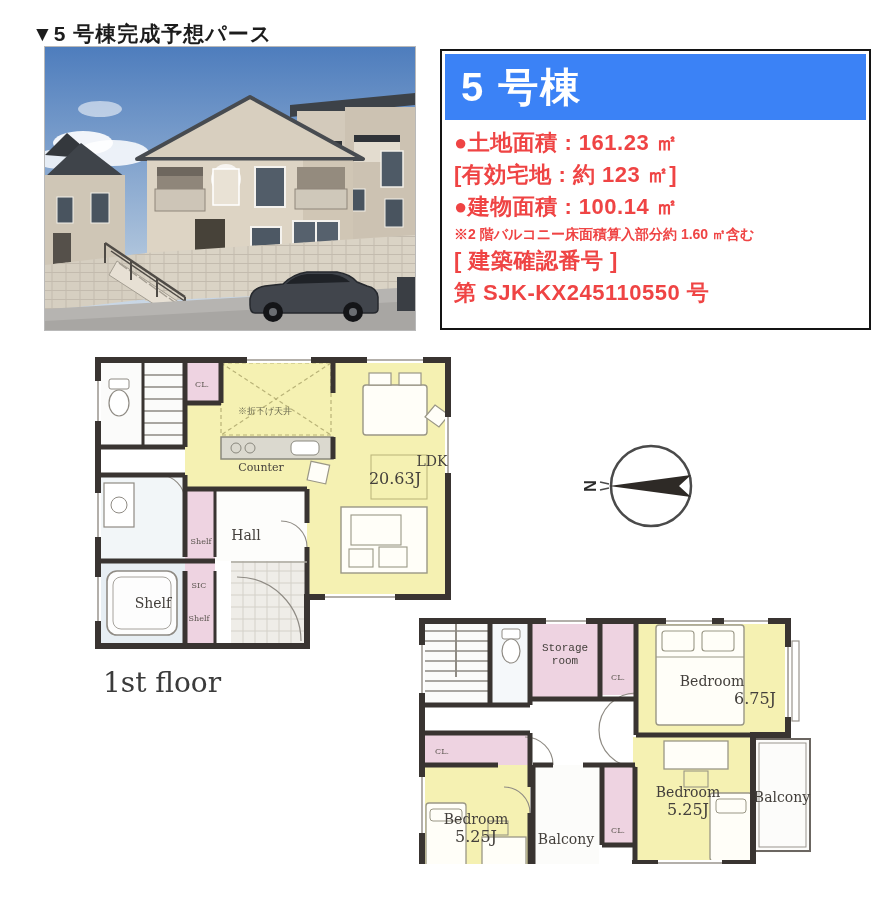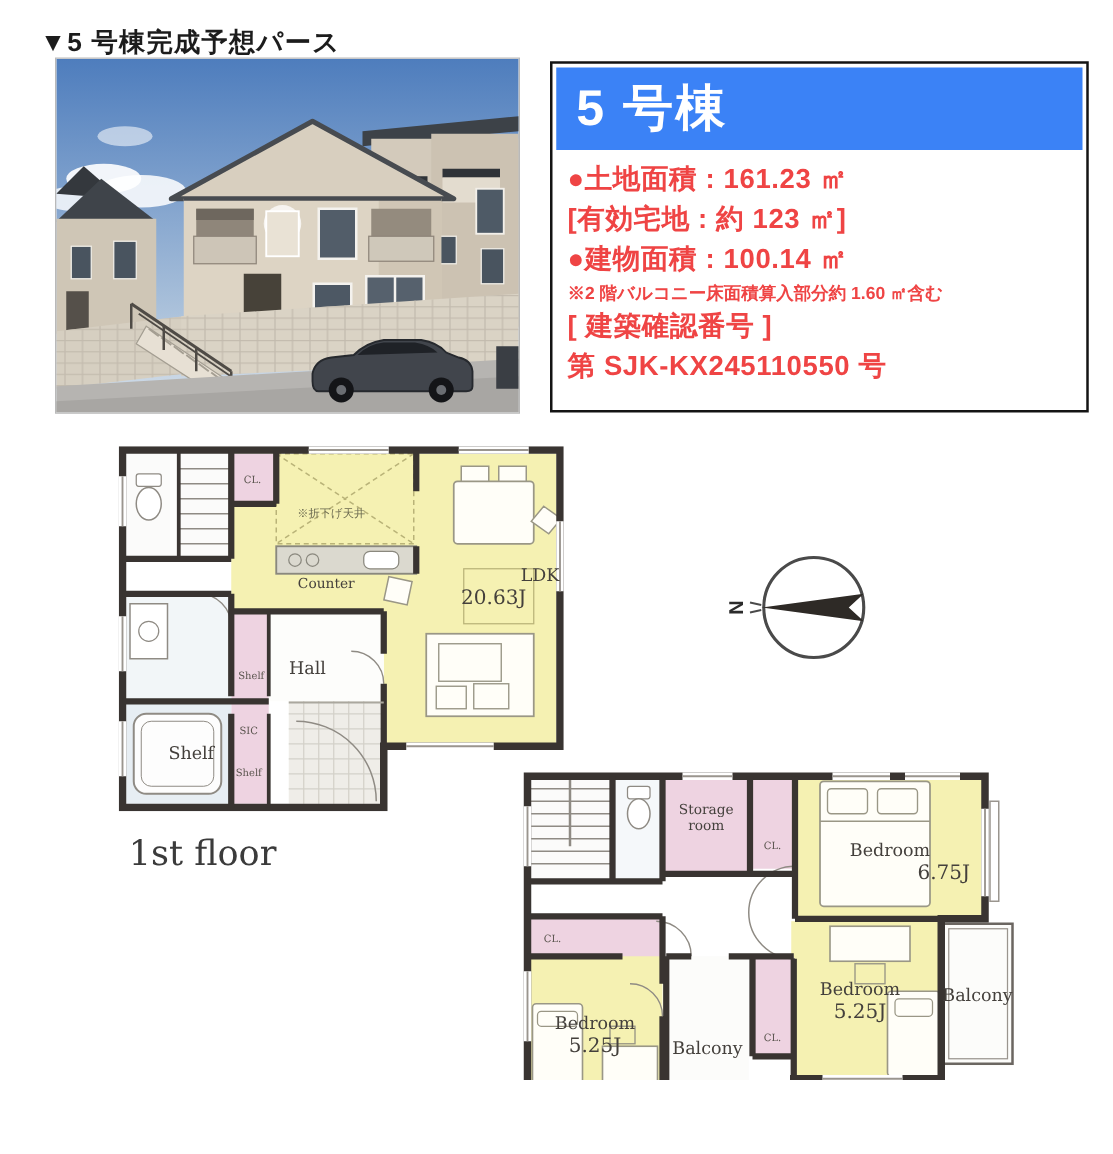--- a/index.html
+++ b/index.html
@@ -37,21 +37,21 @@
   .lbl {
     position:absolute; transform:translate(-50%,-50%);
     font-family:"DejaVu Serif", serif; color:#44403c; white-space:nowrap;
     text-align:center;
   }
   .lbl.room  { font-size:14px; }
   .lbl.size  { font-size:16px; }
   .lbl.tiny  { font-size:8px;  color:#5c5650; }
   .lbl.small { font-size:11px; }
   .lbl.jp    { font-family:"Liberation Sans",sans-serif; font-size:9px; color:#6b6a50; }
-  .lbl.wrap  { white-space:normal; width:62px; line-height:1.15; }
+  .lbl.wrap  { white-space:normal; width:62px; line-height:1.15;font-family:Liberation Mono, monospace; }
   .caption {
     position:absolute; font-family:"DejaVu Serif", serif;
     font-size:28px; color:#3b3b3b;
   }
   
   .compass { position:absolute; left:583px; top:438px; width:170px; height:100px; }
   .compass .north {
     position:absolute; left:2px; top:39px; font-size:16px; font-weight:bold;
     color:#2b2b2b; transform:rotate(-90deg);
   }

